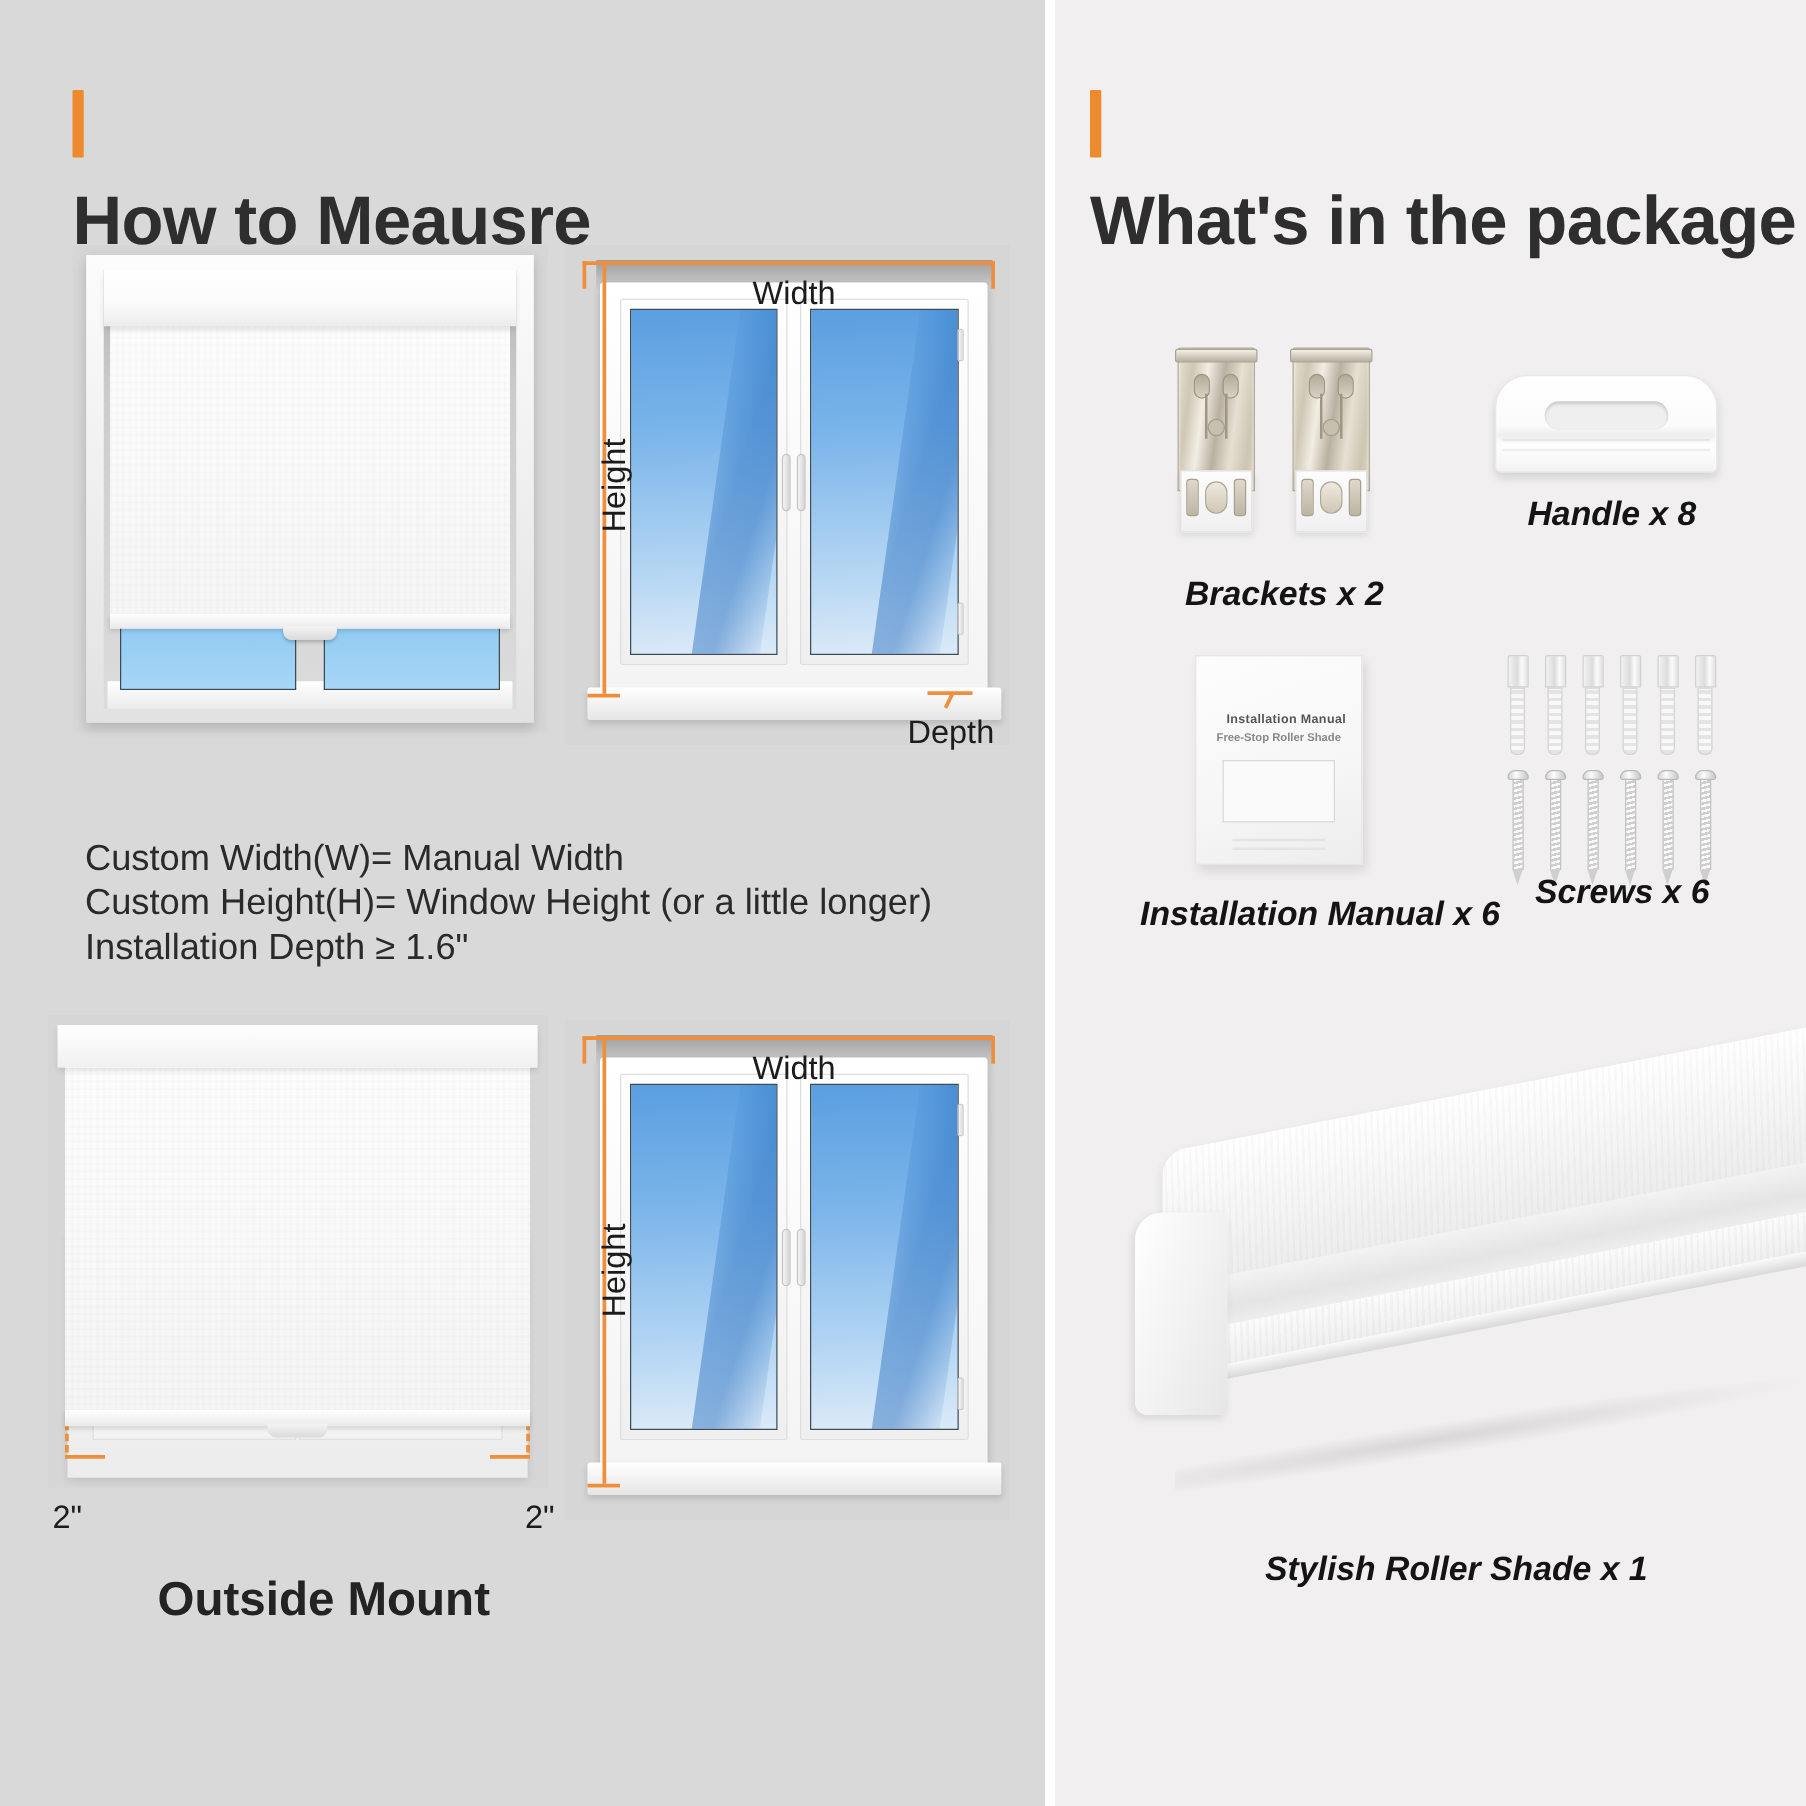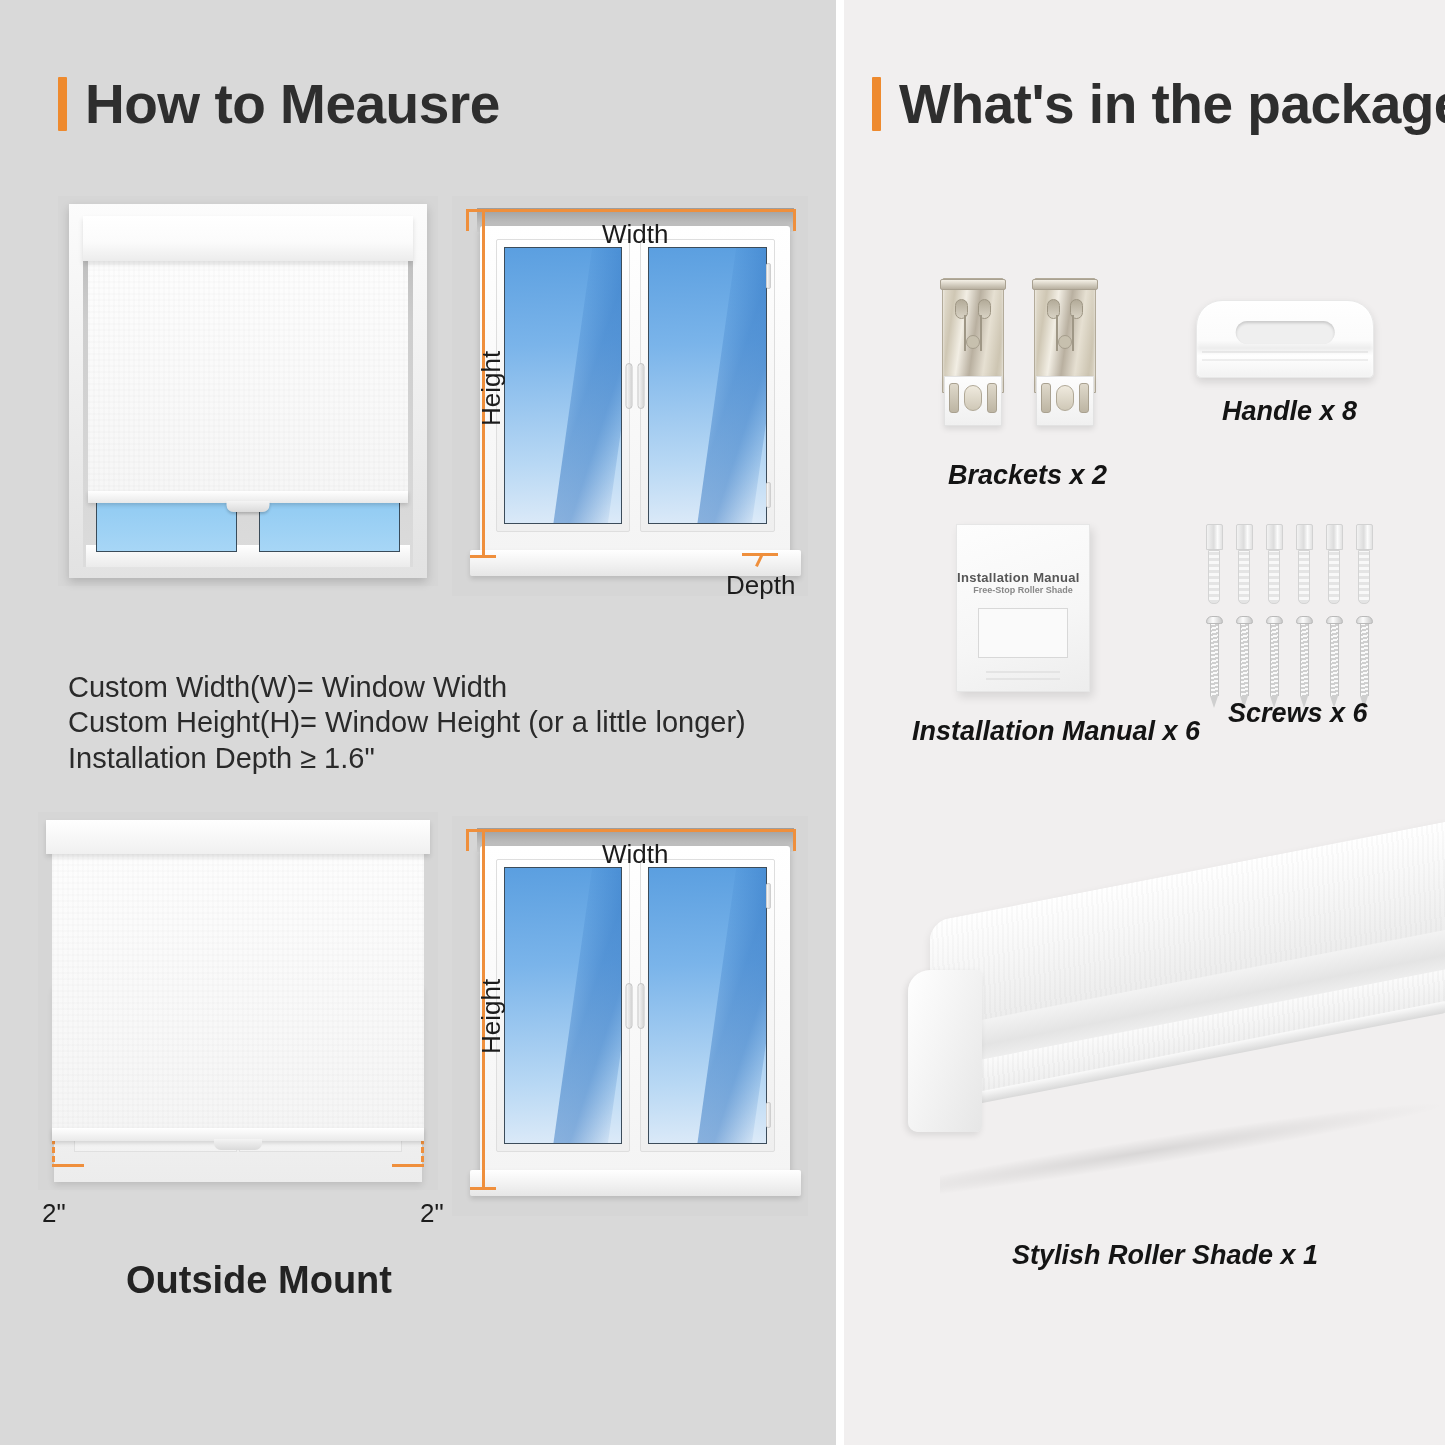--- a/index.html
+++ b/index.html
@@ -11,21 +11,21 @@
     overflow:hidden;
   }
 
   
   .panel { position:absolute; top:0; bottom:0; }
   #left-panel  { left:0;   width:836px;  background:#d9d9d9; }
   #divider     { left:836px; width:8px;  background:#ffffff; top:0; bottom:0; position:absolute; }
   #right-panel { left:844px; right:0;    background:#f1efef; }
 
   
-  .heading { position:absolute; display:flex; align-items:center; gap:18px; }
+  .heading { position:absolute; display:flex; gap:18px;flex-direction:column; }
   .accent-bar { width:9px; height:54px; background:#ee8a2e; border-radius:1px; }
   .heading-text {
     font-size:55px; font-weight:bold; color:#2e2e2e;
     letter-spacing:-0.5px; white-space:nowrap;
   }
   #heading-left  { left:58px;  top:72px; }
   #heading-right { left:872px; top:72px; }
 
   
   .art { position:absolute; }
@@ -251,22 +251,22 @@
   }
 
   
   .manual {
     position:absolute;
     background:linear-gradient(160deg,#fdfdfd 0%,#f6f6f6 60%,#ededed 100%);
     border:1px solid #e6e6e6;
     box-shadow:3px 5px 9px rgba(0,0,0,.11);
   }
   .manual-title {
-    position:absolute; left:0; right:0; top:27%;
-    text-align:left; font-size:13px; font-weight:bold; color:#555;
+    position:absolute; left:12px; right:0; top:27%;
+    text-align:center; font-size:10px; font-weight:bold; color:#555;
     letter-spacing:.3px;
   }
   .manual-sub {
     position:absolute; left:0; right:0; top:36%;
     text-align:center; font-size:9px; font-weight:bold; color:#888;
   }
   .manual-box {
     position:absolute; left:16%; right:16%; top:50%; height:30%;
     border:1px solid #d8d8d8; background:#fafafa;
   }
@@ -411,21 +411,21 @@
     <div class="dim-v" style="left:30px; top:13px; height:346px;"></div>
     <div class="dim-cap-h" style="left:18px; top:359px;"></div>
     <div class="dim-label vertical" style="left:24px; top:230px;">Height</div>
 
     <div class="dim-cap-h" style="left:290px; top:357px; width:36px;"></div>
     <div class="dim-v" style="left:306px; top:357px; height:14px; transform:rotate(26deg);"></div>
     <div class="dim-label" style="left:274px; top:374px;">Depth</div>
   </div>
 
   <div class="mount-lines" style="left:68px; top:670px;">
-    <div class="mount-line">Custom Width(W)= Window Width</div>
+    <div class="mount-line">Custom Width(W)= Manual Width</div>
     <div class="mount-line">Custom Height(H)= Window Height (or a little longer)</div>
     <div class="mount-line">Installation Depth ≥ 1.6"</div>
   </div>
 
   <div class="shade-fig" id="outside-shade-fig" style="left:38px; top:812px; width:400px; height:378px;">
     <div class="shade-wall"></div>
     <div style="position:absolute; left:4%; top:46%; right:4%; bottom:2%; background:linear-gradient(180deg,#fbfbfb,#ececec); box-shadow:0 3px 7px rgba(0,0,0,.12);"></div>
     <div style="position:absolute; left:9%; top:78%; right:9%; height:12%; display:flex; gap:2px;">
       <div style="flex:1; background:linear-gradient(180deg,#ffffff,#f2f2f2); border:1px solid #e0e0e0;"></div>
       <div style="flex:1; background:linear-gradient(180deg,#ffffff,#f2f2f2); border:1px solid #e0e0e0;"></div>

